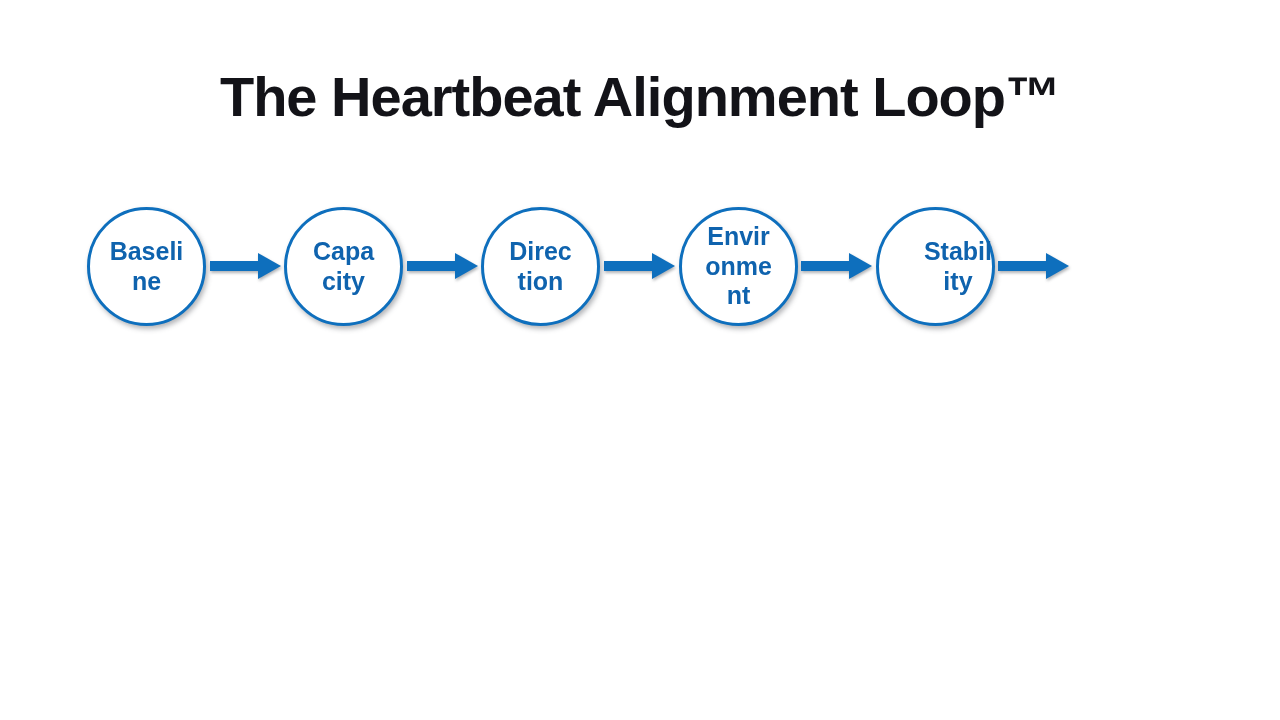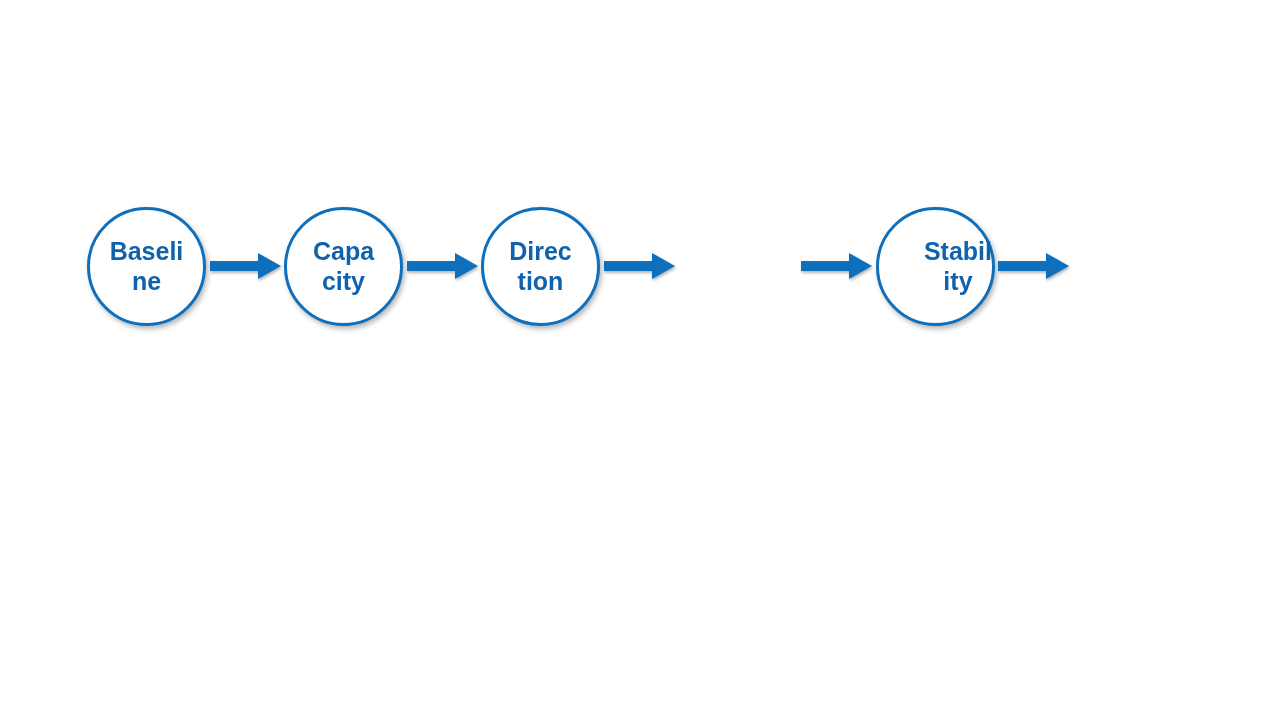--- a/index.html
+++ b/index.html
@@ -74,20 +74,21 @@
   .arrow.a1 { left: 210px; }
   .arrow.a2 { left: 407px; }
   .arrow.a3 { left: 604px; }
   .arrow.a4 { left: 801px; }
   .arrow.a5 { left: 998px; }
 </style>
 </head>
 <body>
 
 <div class="slide">
+  <h1 class="title">The Heartbeat Alignment Loop™</h1>
 
   <div class="flow">
 
     <div class="node n1">
       <span class="node-label">Baseli
 ne</span>
     </div>
 
     <svg class="arrow a1" viewBox="0 0 71 26" xmlns="http://www.w3.org/2000/svg">
       <rect x="0" y="8" width="50" height="10" fill="currentColor"></rect>
@@ -107,20 +108,25 @@
     <div class="node n3">
       <span class="node-label">Direc
 tion</span>
     </div>
 
     <svg class="arrow a3" viewBox="0 0 71 26" xmlns="http://www.w3.org/2000/svg">
       <rect x="0" y="8" width="50" height="10" fill="currentColor"></rect>
       <polygon points="48,0 71,13 48,26" fill="currentColor"></polygon>
     </svg>
 
+    <div class="node n4">
+      <span class="node-label">Envir
+onme
+nt</span>
+    </div>
 
     <svg class="arrow a4" viewBox="0 0 71 26" xmlns="http://www.w3.org/2000/svg">
       <rect x="0" y="8" width="50" height="10" fill="currentColor"></rect>
       <polygon points="48,0 71,13 48,26" fill="currentColor"></polygon>
     </svg>
 
     <div class="node n5">
       <span class="node-label">Stabil
 ity</span>
     </div>

